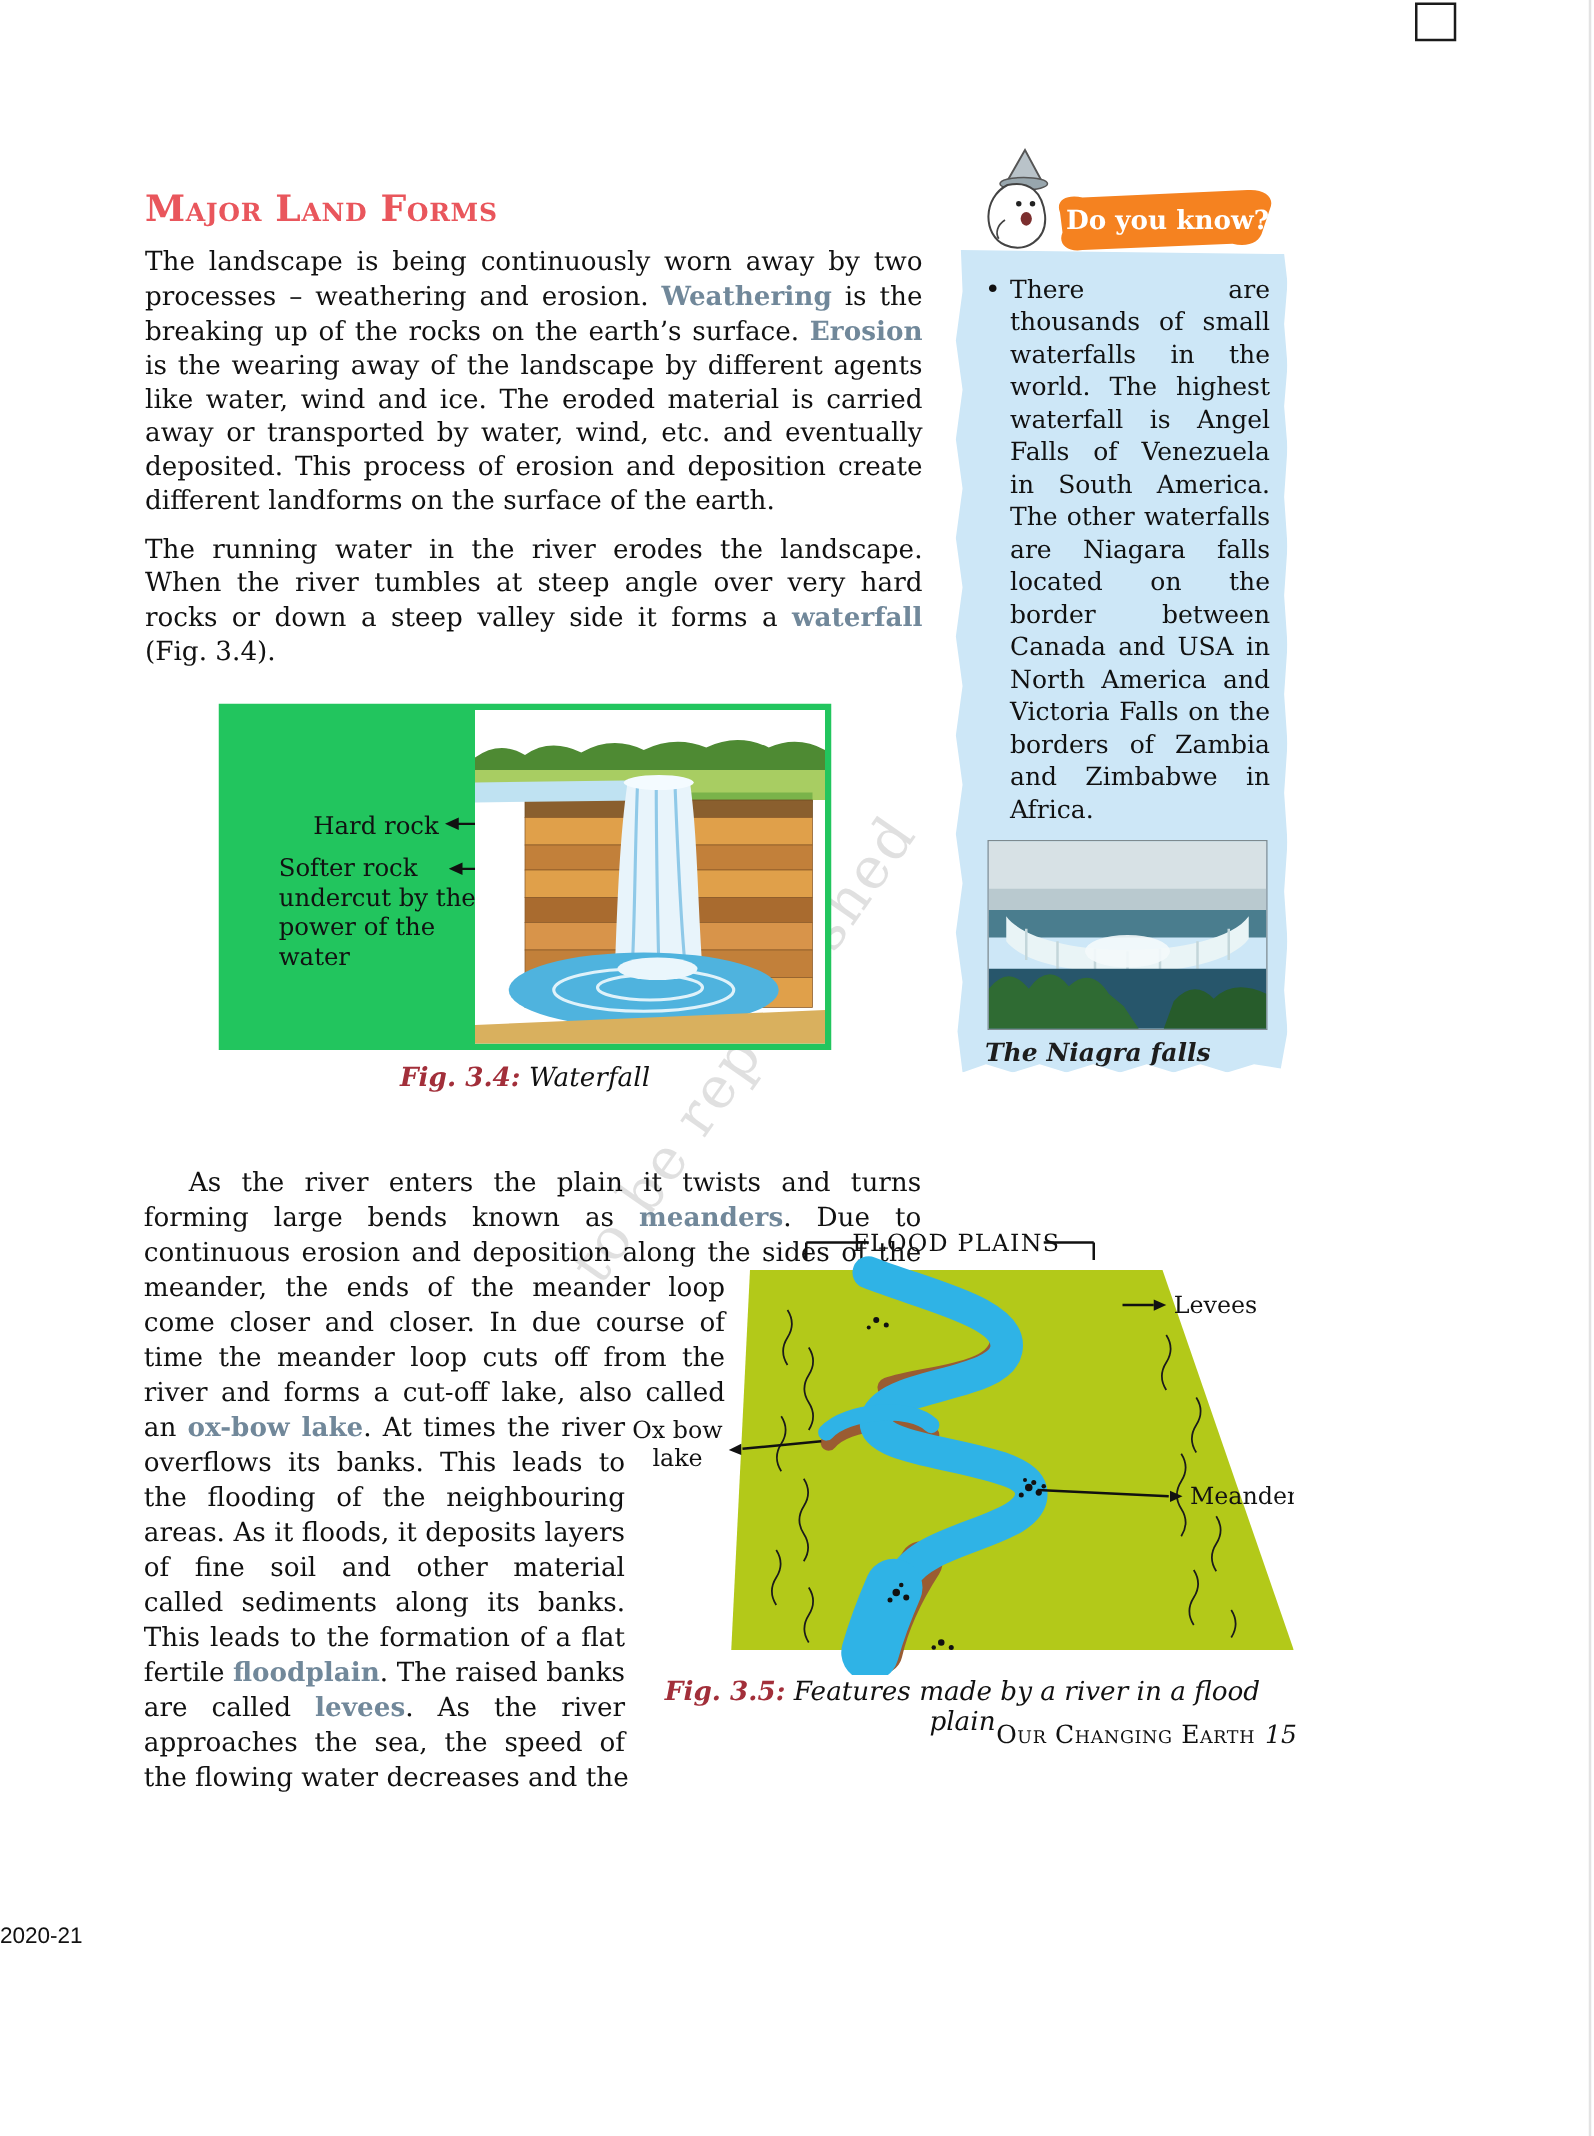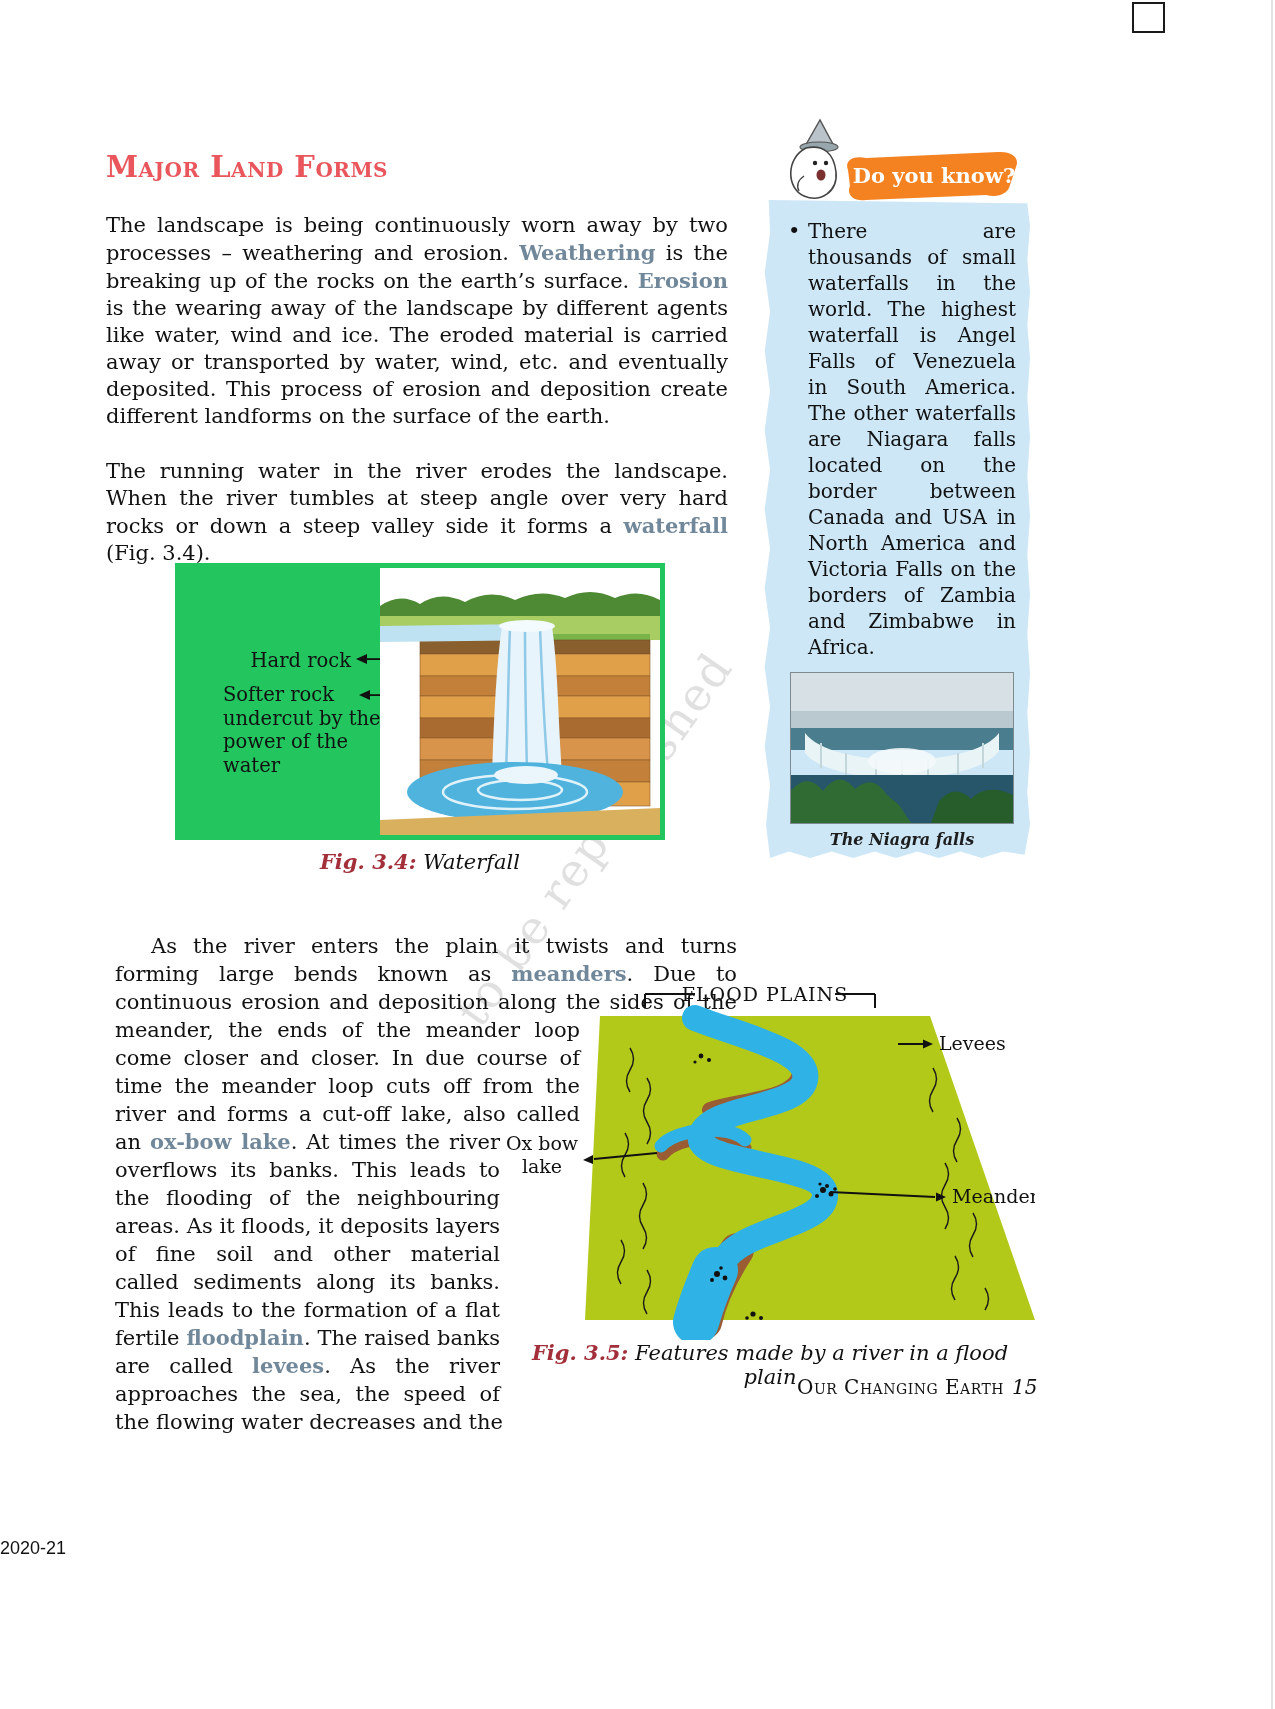--- a/index.html
+++ b/index.html
@@ -7,24 +7,24 @@
        font-family:"DejaVu Serif", serif;color:#111;overflow:hidden;}
 
   .corner-mark{position:absolute;top:2px;right:110px;width:29px;height:27px;
                background:#fff;border:2px solid #1a1a1a;}
   .edge-line{position:absolute;top:0;right:2px;width:2px;height:100%;background:#e3e3e3;}
 
   .watermark{position:absolute;left:445px;top:1005px;transform:rotate(-55deg);
              transform-origin:left top;font-size:46px;color:#c8c8c8;opacity:.55;
              letter-spacing:2px;white-space:nowrap;pointer-events:none;}
 
-  .col-main{position:absolute;left:106px;top:150px;width:622px;}
+  .col-main{position:absolute;left:116px;top:150px;width:622px;}
   .h-major{margin:0;font-variant:small-caps;color:#e9565c;font-size:29px;
            font-weight:bold;letter-spacing:.5px;}
-  .para{margin:28px 0 0 0;font-size:21px;line-height:27px;text-align:justify;}
+  .para{margin:12px 0 0 0;font-size:21px;line-height:27px;text-align:justify;}
   .kw{font-weight:bold;color:#71889a;}
   .h-sub{margin:20px 0 0 0;font-size:23px;font-weight:bold;}
 
   
   .fig34{position:absolute;left:175px;top:563px;width:490px;height:277px;background:#22c55e;}
   .f34-illus{position:absolute;right:5px;top:5px;}
   .f34-lab1{position:absolute;left:0;top:86px;width:176px;text-align:right;font-size:19.5px;}
   .f34-lab2{position:absolute;left:8px;top:120px;width:176px;font-size:19.5px;line-height:23.5px;margin-left:40px;}
   .f34-arrow1{position:absolute;left:181px;top:90px;}
   .f34-arrow2{position:absolute;left:184px;top:126px;}
@@ -52,21 +52,21 @@
            99% 30%,100% 36%,99% 42%,100% 48%,99% 54%,100% 60%,99% 66%,100% 72%,99% 78%,
            100% 84%,99% 90%,100% 95%,98% 99.5%,90% 99%,82% 100%,74% 99%,66% 100%,58% 99%,
            50% 100%,42% 99%,34% 100%,26% 99%,18% 100%,10% 99%,3% 100%,1.5% 95%,3% 89%,
            1% 83%,3% 77%,1% 71%,3% 65%,1% 59%,3% 53%,1% 47%,3% 41%,1% 35%,3% 29%,1% 23%,
            3% 17%,1% 11%,3% 5%);
          padding:18px 14px 12px 26px;box-sizing:border-box;}
   .panel-text{position:relative;padding-left:20px;font-size:20px;line-height:26px;
               text-align:justify;}
   .bullet{position:absolute;left:0;top:0;font-size:21px;}
   .photo{display:block;margin:12px auto 0 auto;border:1px solid #7d8a90;}
-  .photo-cap{margin-top:6px;text-align:center;font-size:16px;font-weight:bold;
+  .photo-cap{margin-top:6px;font-size:20px;font-weight:bold;
              font-style:italic;color:#1d1d1d;}
 
   
   .fig35{position:absolute;left:505px;top:978px;width:530px;height:362px;}
 
   .footer{position:absolute;left:797px;top:1375px;font-size:20px;}
   .footer-title{font-variant:small-caps;letter-spacing:.5px;}
   .pagenum{font-style:italic;margin-left:8px;}
   .year{position:absolute;left:0;right:0;top:1538px;text-align:left;font-size:18px;
         font-family:"Liberation Sans", sans-serif;}

